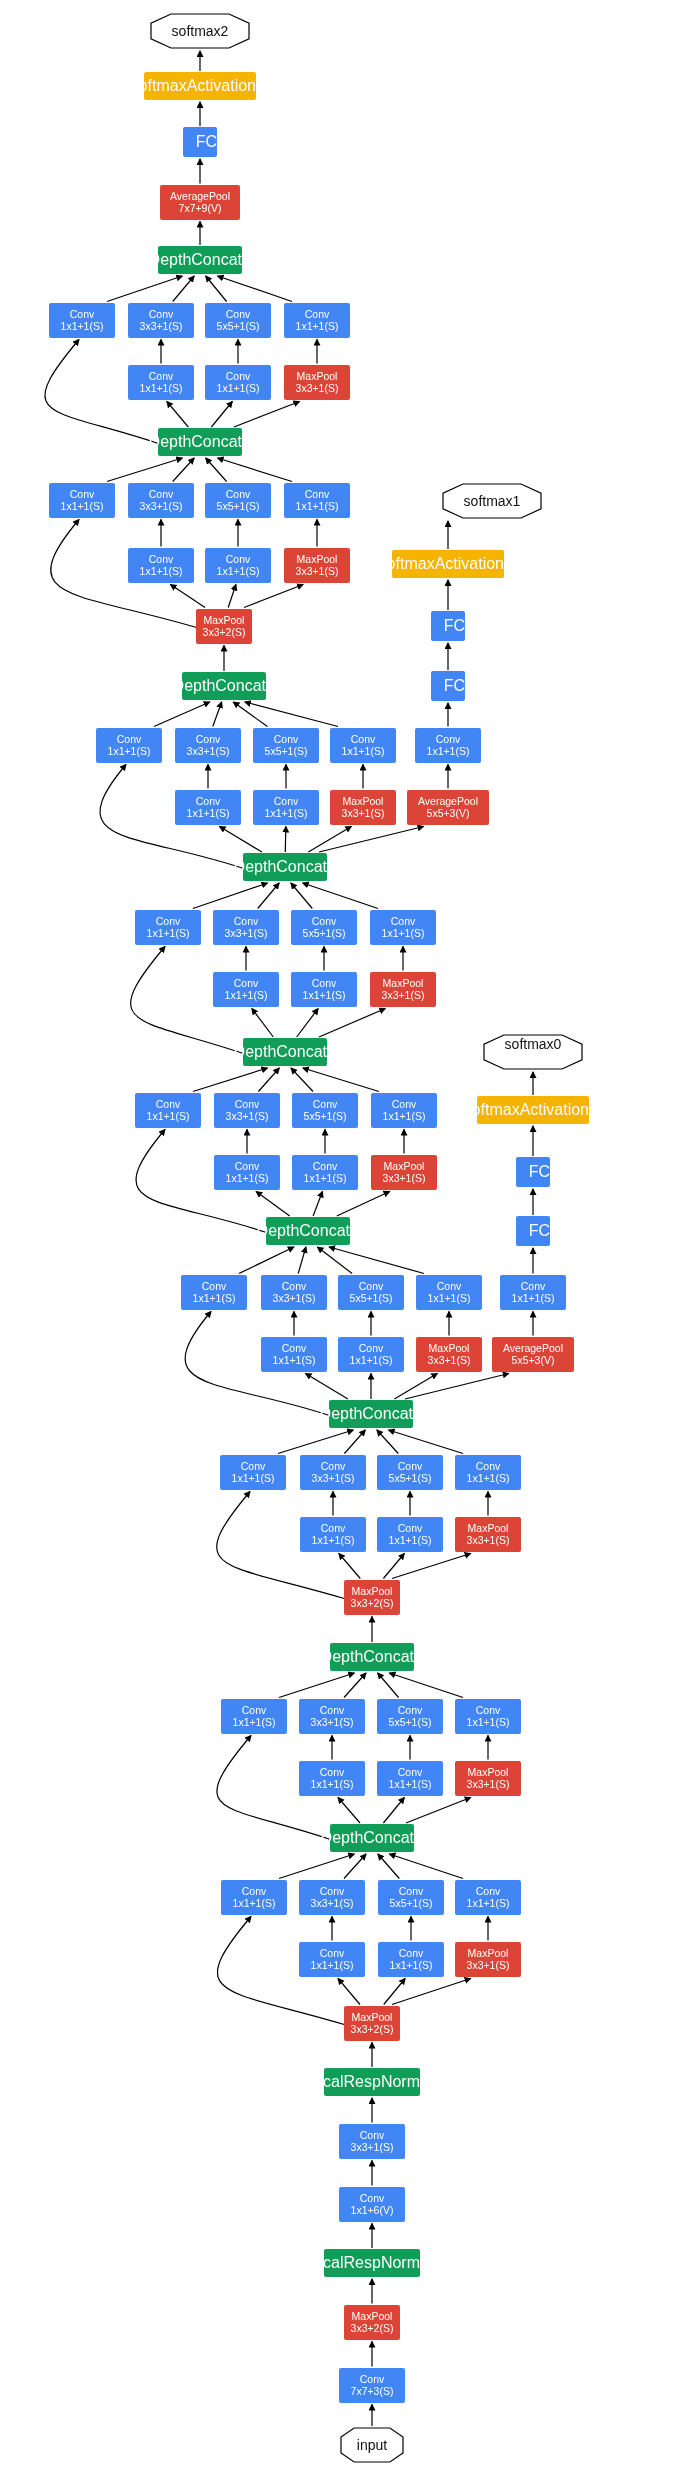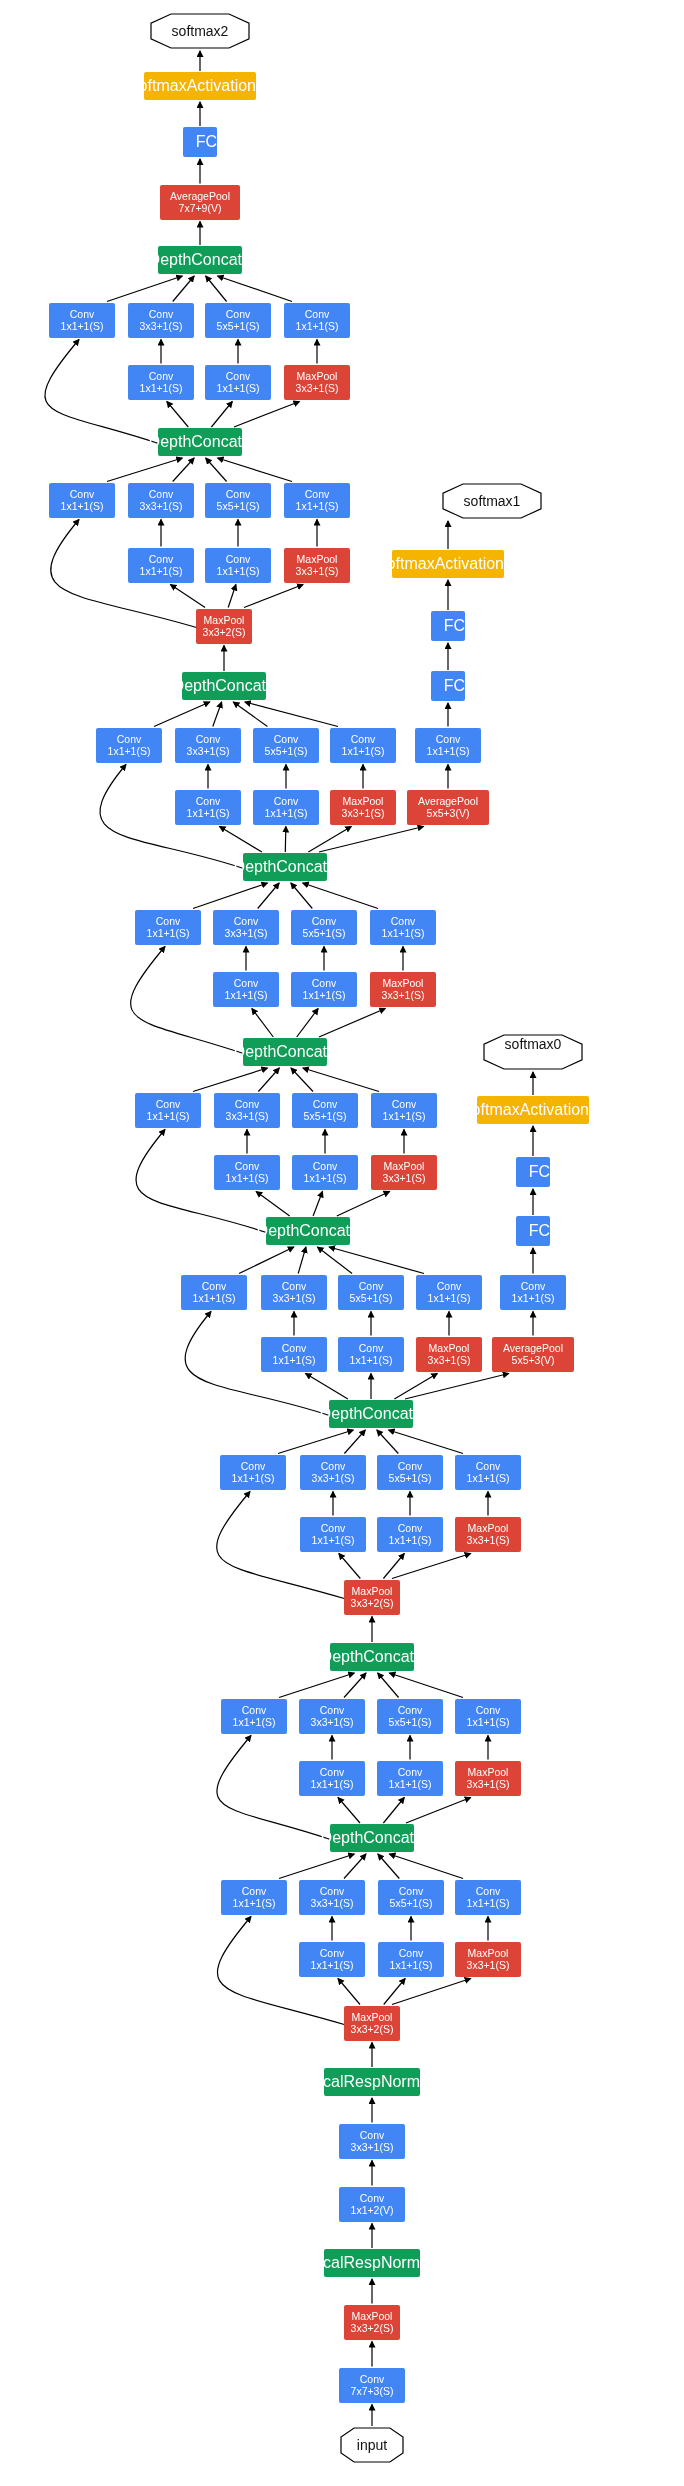--- a/index.html
+++ b/index.html
@@ -508,21 +508,21 @@
       </div>
       <div class="node lrn" style="left: 324px; top: 2068px; width: 96px; height: 28px; background: rgb(15, 157, 88);">
         <div>LocalRespNorm</div>
       </div>
       <div class="node conv" style="left: 339px; top: 2123.5px; width: 66px; height: 35px; background: rgb(66, 133, 244);">
         <div>Conv</div>
         <div>3x3+1(S)</div>
       </div>
       <div class="node conv" style="left: 339px; top: 2186.5px; width: 66px; height: 35px; background: rgb(66, 133, 244);">
         <div>Conv</div>
-        <div>1x1+2(V)</div>
+        <div>1x1+6(V)</div>
       </div>
       <div class="node lrn" style="left: 324px; top: 2249px; width: 96px; height: 28px; background: rgb(15, 157, 88);">
         <div>LocalRespNorm</div>
       </div>
       <div class="node pool" style="left: 344px; top: 2304.5px; width: 56px; height: 35px; background: rgb(219, 68, 55);">
         <div>MaxPool</div>
         <div>3x3+2(S)</div>
       </div>
       <div class="node conv" style="left: 339px; top: 2367.5px; width: 66px; height: 35px; background: rgb(66, 133, 244);">
         <div>Conv</div>

